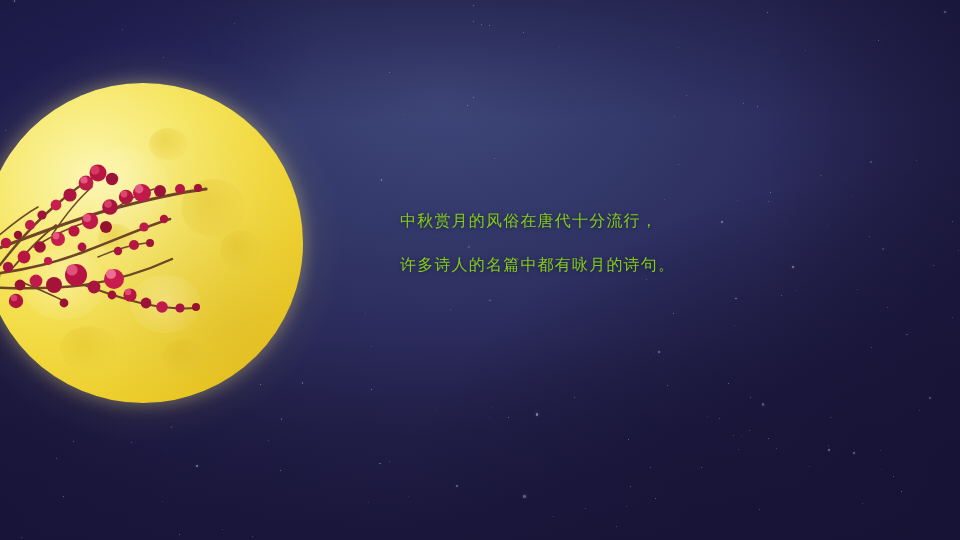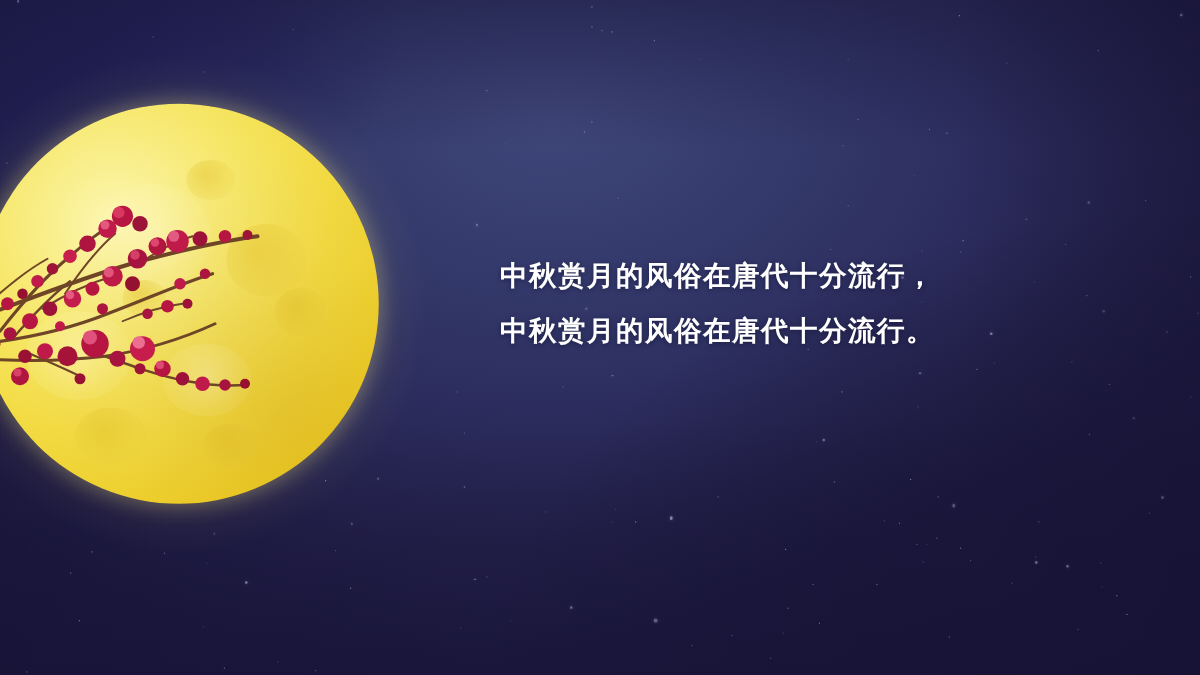--- a/index.html
+++ b/index.html
@@ -124,25 +124,25 @@
     margin: 0;
     font-size: 58px;
     line-height: 1.16;
     font-weight: 300;
     letter-spacing: 6px;
     color: #ffffff;
     text-shadow: 0 1px 6px rgba(10,8,40,0.55);
     white-space: nowrap;
   }
   .subtitle-line {
-    font-size: 22px;
+    font-size: 16px;
     line-height: 44px;
-    font-weight: 700;
+    font-weight: 400;
     letter-spacing: 1.2px;
-    color: #ffffff;
+    color: #84cc16;
     text-shadow: 0 1px 4px rgba(10,8,40,0.50);
     white-space: nowrap;
   }
   .sub-first { margin-top: 13px; }
 </style>
 </head>
 <body>
 
 <div id="slide">
 
@@ -375,16 +375,16 @@
       <circle cx="140" cy="110" r="5.0" fill="#b81642"></circle>
       <circle cx="156" cy="108" r="4.0" fill="#9d1238"></circle>
       <circle cx="124" cy="116" r="4.2" fill="#a81440"></circle>
       <circle cx="170" cy="84" r="4.2" fill="#ad1540"></circle>
       <circle cx="150" cy="92" r="4.6" fill="#bf1a49"></circle>
     </g>
   </svg>
 
   <div class="text-block">
     <div class="subtitle-line sub-first">中秋赏月的风俗在唐代十分流行，</div>
-    <div class="subtitle-line">中秋赏月的风俗在唐代十分流行。</div>
+    <div class="subtitle-line">许多诗人的名篇中都有咏月的诗句。</div>
   </div>
 
 </div>
 
 </body></html>

